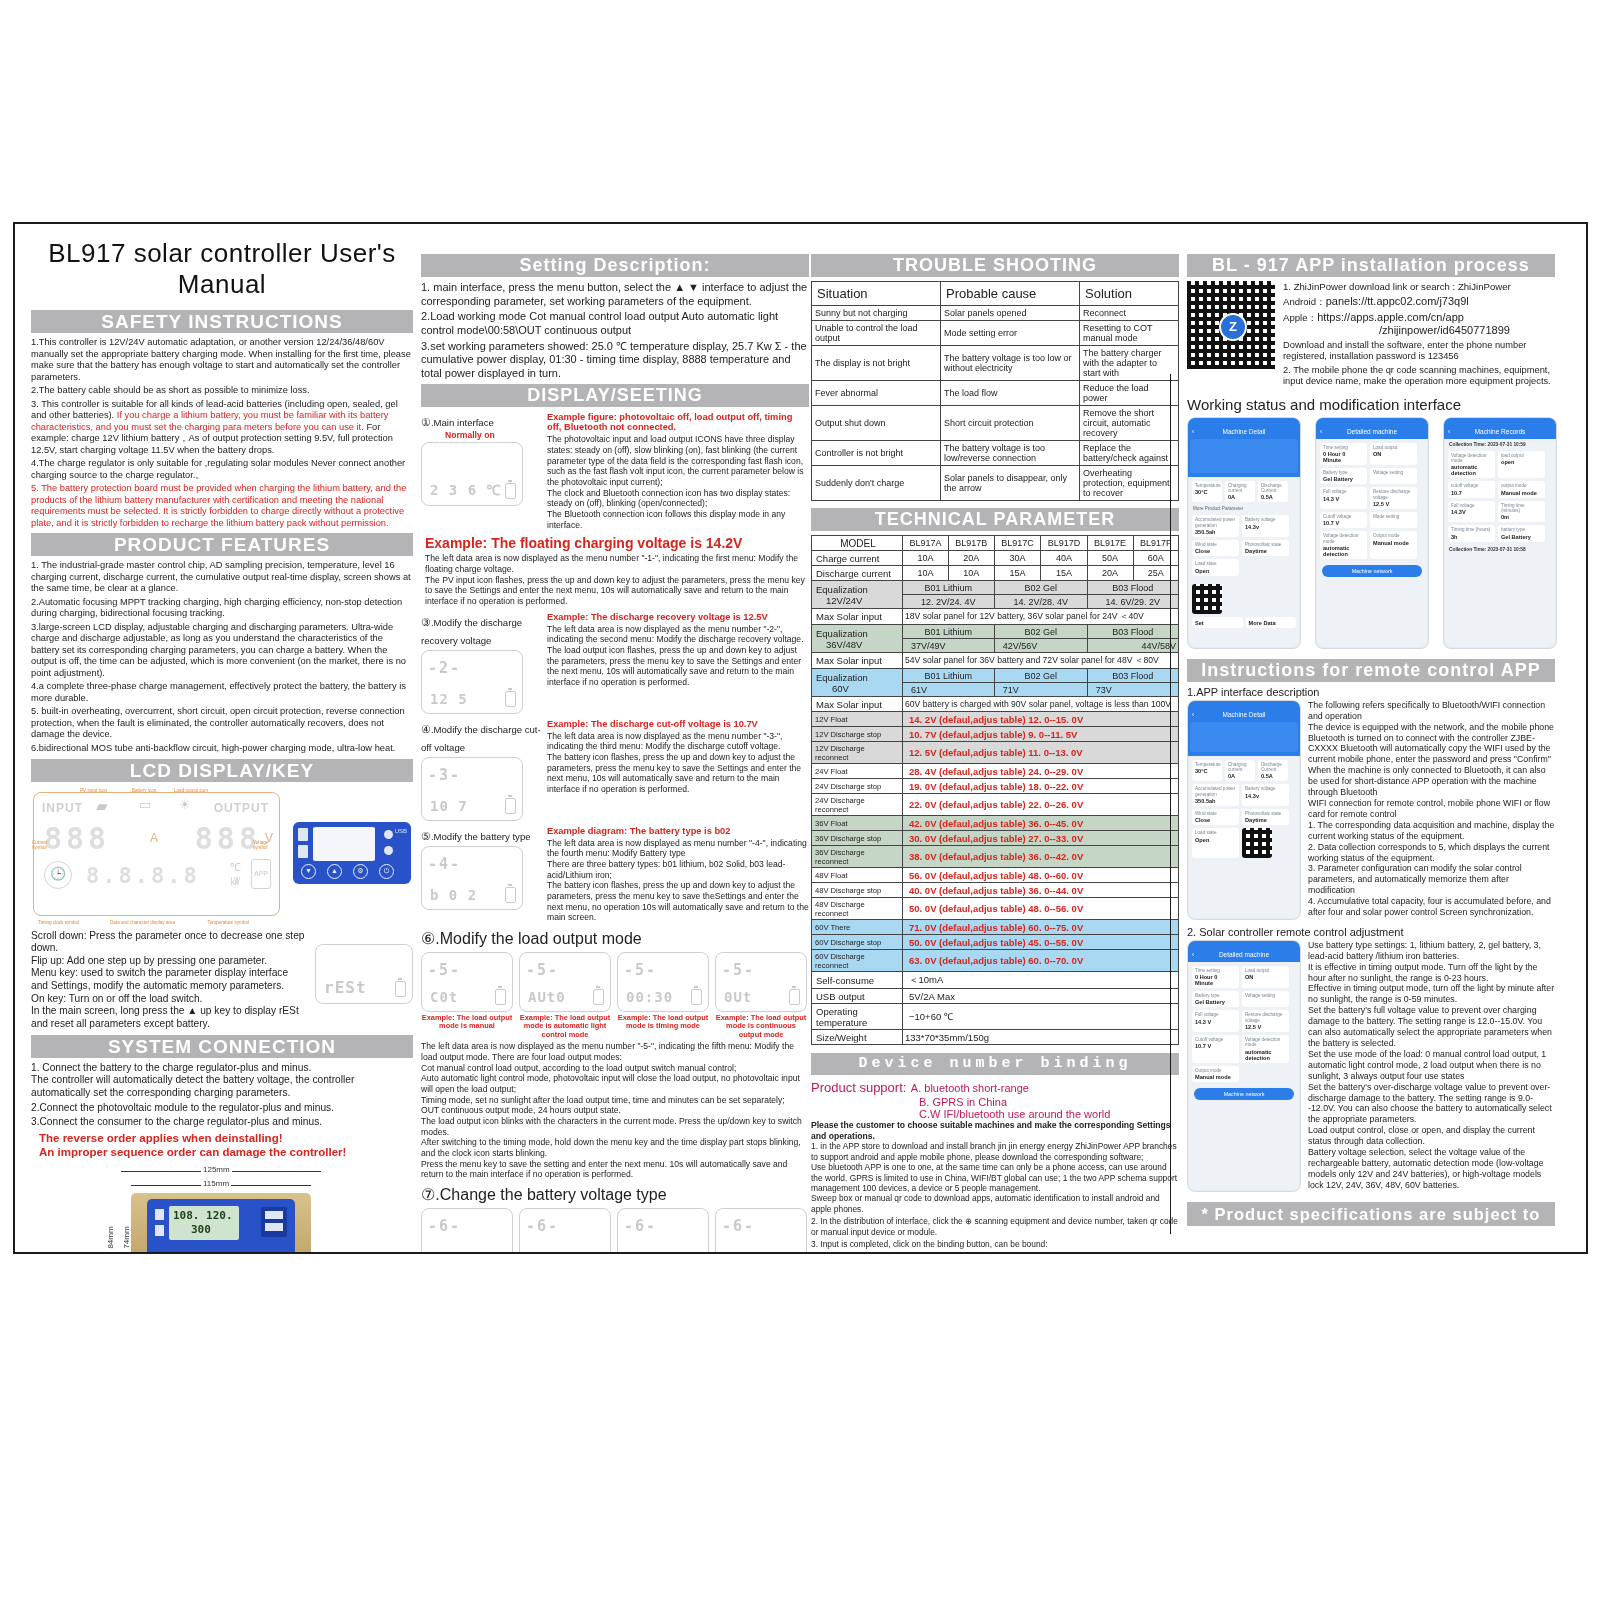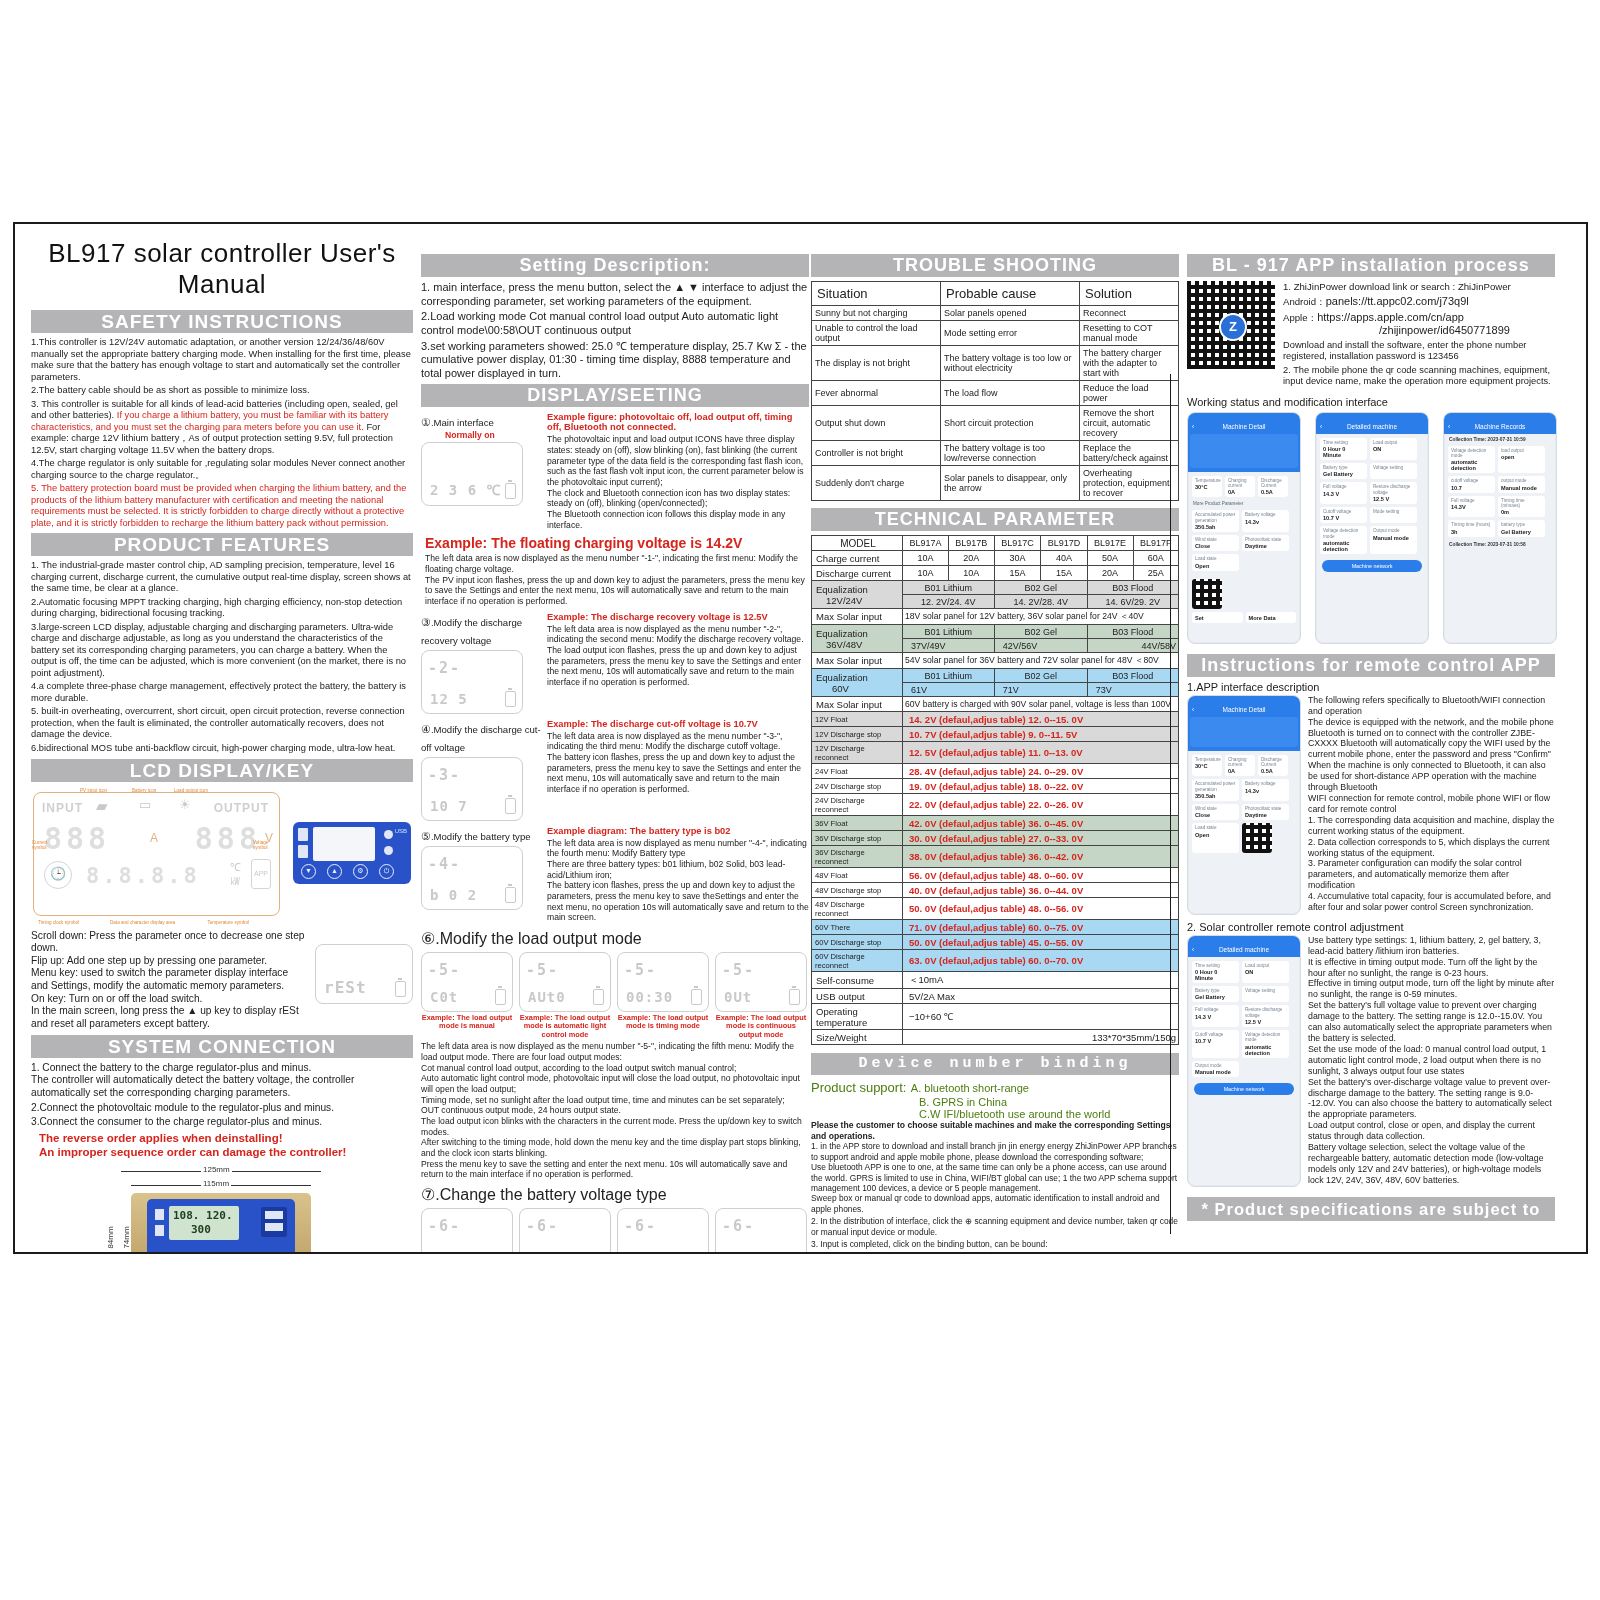--- a/index.html
+++ b/index.html
@@ -6,21 +6,21 @@
   body{width:1600px;height:1600px;position:relative;font-family:"Liberation Sans",sans-serif;color:#222;}
   .page{position:absolute;left:13px;top:222px;width:1571px;height:1028px;border:2px solid #1b1b1b;background:#fff;overflow:hidden;}
   .col{position:absolute;}
   .bar{background:#b4b4b6;color:#fff;font-weight:bold;text-align:center;letter-spacing:1px;}
   .bar1{font-size:19px;height:23px;line-height:23px;margin:4px 0;}
   .bar2{font-size:18px;height:23px;line-height:23px;margin:4px 0;}
   .t{font-size:9.3px;line-height:1.24;}
   .t p{margin:0 0 2px 0;}
   .red{color:#d6251d;}
   .redb{color:#d6251d;font-weight:bold;}
-  .blue{color:#4d7c0f;}
+  .blue{color:#be185d;}
   .pre{white-space:pre-line;}
   .title{font-size:26px;text-align:center;margin:0 0 10px 0;font-weight:500;letter-spacing:.5px;color:#111;}
   
   table{border-collapse:collapse;}
   .tbl td,.tbl th{border:1px solid #444;padding:2px 3px;font-size:9px;vertical-align:middle;}
   .trouble th{font-size:13px;font-weight:normal;text-align:left;padding:4px 5px;}
   .tech td{padding:1.5px 2px;text-align:center;}
   .tech .lbl{text-align:left;font-size:9.5px;padding-left:4px;}
   .tech .lbls{text-align:left;font-size:7.6px;padding-left:3px;}
   .tech .rv{color:#d6251d;font-weight:bold;font-size:9.5px;text-align:left;padding-left:6px;}
@@ -570,21 +570,21 @@
             <td colspan="6" style="text-align:left;padding-left:6px;font-size:9.5px;">5V/2A Max</td>
           </tr>
 
           <tr>
             <td class="lbl">Operating temperature</td>
             <td colspan="6" style="text-align:left;padding-left:6px;font-size:9.5px;">−10+60 ℃</td>
           </tr>
 
           <tr>
             <td class="lbl">Size/Weight</td>
-            <td colspan="6" style="text-align:right;font-size:9.5px;">133*70*35mm/150g</td>
+            <td colspan="6" style="text-align:left;font-size:9.5px;">133*70*35mm/150g</td>
           </tr>
         </tbody>
     </table>
 
     <div class="bar" style="margin-top:8px;font-size:15px;height:22px;line-height:22px;letter-spacing:4px;font-family:'Liberation Mono',monospace;">Device number binding instructions</div>
     <div style="margin-top:3px;">
       <span class="blue" style="font-size:13px;">Product support:</span>
       <span class="blue" style="font-size:11px;">A.  bluetooth short-range</span>
       <div class="blue" style="font-size:11px;margin-left:108px;">B. GPRS in China</div>
       <div class="blue" style="font-size:11px;margin-left:108px;">C.W IFI/bluetooth use around the world</div>
@@ -621,21 +621,21 @@
       </div>
       <div style="padding-left:8px;" class="t">
         <p style="font-size:9.6px;">1. ZhiJinPower  download link or search : ZhiJinPower</p>
         <p style="font-size:9.6px;"><span>Android：</span><span style="font-size:11px;">panels://tt.appc02.com/j73q9l</span></p>
         <p style="font-size:9.6px;margin-bottom:0;"><span>Apple：</span><span style="font-size:11px;">https://apps.apple.com/cn/app</span></p>
         <p style="font-size:11px;margin-left:96px;">/zhijinpower/id6450771899</p>
         <p style="font-size:9.3px;">Download and install the software, enter the phone number registered, installation password is 123456</p>
         <p style="font-size:9.3px;">2. The mobile phone the qr code scanning machines, equipment, input device name, make the operation more equipment projects.</p>
       </div>
     </div>
-    <div style="font-size:11px;margin:6px 0 4px 0;">Working status and modification interface</div>
+    <div style="font-size:15px;margin:6px 0 4px 0;">Working status and modification interface</div>
 
     <div style="display:flex;gap:14px;">
 
       <div class="phone">
         <div class="phead"><span style="position:absolute;left:4px;">‹</span><span>Machine Detail</span>
           <div style="background:#3b8af0;border-radius:3px;margin-top:4px;height:34px;"></div>
         </div>
         <div class="pcardwrap">
 
             <div class="pcard" style="width:30px;">

